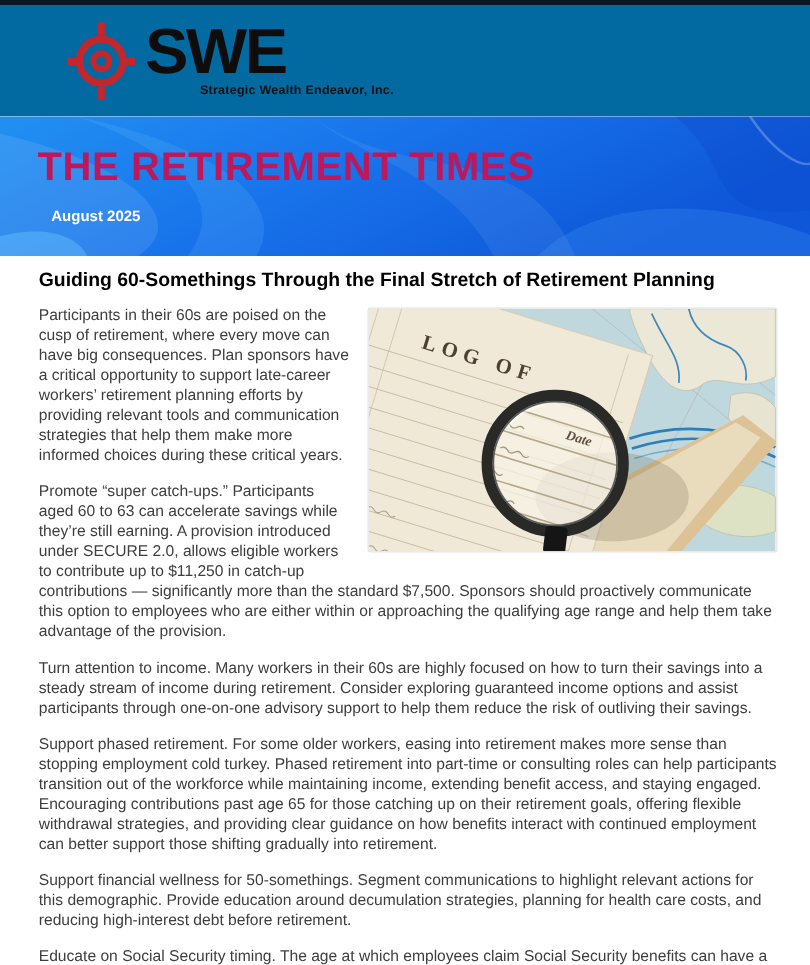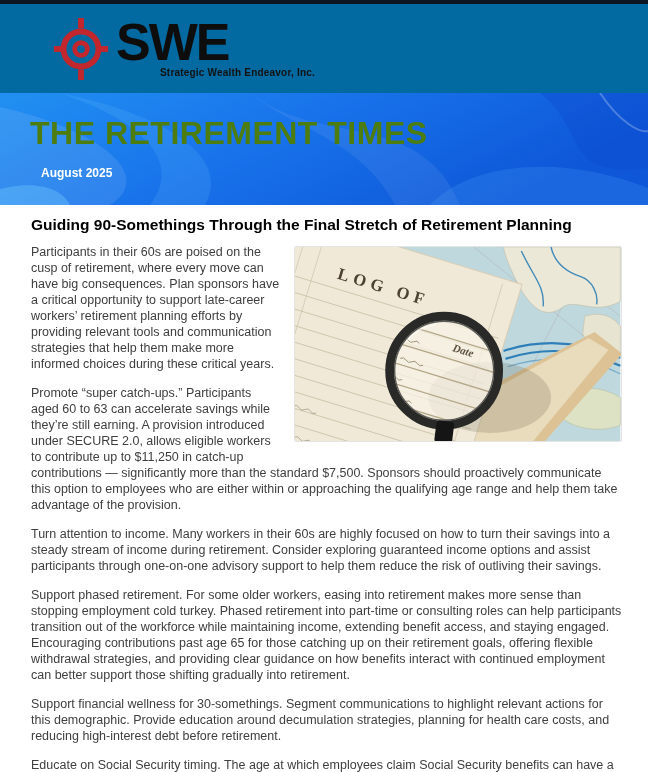--- a/index.html
+++ b/index.html
@@ -16,21 +16,21 @@
   .logo-text{display:flex;flex-direction:column;margin-left:4px;}
   .logo-acronym{
     font-size:52px;line-height:44px;font-weight:900;color:#0d0d0d;
     letter-spacing:-2px;transform:scaleY(0.98);
   }
   .logo-tagline{font-size:10px;font-weight:bold;color:#121212;letter-spacing:0.2px;margin-top:3px;margin-left:44px;}
   
   .banner{position:relative;height:112px;overflow:hidden;}
   .banner-bg{position:absolute;left:0;top:0;width:100%;height:100%;}
   .banner-title{
-    position:absolute;left:30px;top:22px;color:#4d7c0f;font-size:32px;font-weight:bold;
+    position:absolute;left:30px;top:22px;color:#be185d;font-size:32px;font-weight:bold;
     letter-spacing:0.5px;white-space:nowrap;
   }
   .banner-date{position:absolute;left:41px;top:73px;color:#ffffff;font-size:12px;font-weight:bold;}
   
   .content{padding:10px 26px 0 31px;}
   .article-headline{
     font-size:15.5px;font-weight:bold;color:#000000;margin:0 0 10px 0;line-height:19px;
   }
   .photo-wrap{
     float:right;width:328px;height:196px;margin:2px 0 8px 12px;
@@ -85,21 +85,21 @@
       <path d="M540,0 C590,40 560,85 648,75 L648,0 Z" fill="rgba(10,70,200,0.28)"></path>
       <path d="M430,112 C470,70 560,60 648,95 L648,112 Z" fill="rgba(90,180,255,0.18)"></path>
       <path d="M0,96 C30,88 60,92 70,112 L0,112 Z" fill="rgba(120,210,255,0.35)"></path>
       <path d="M600,0 C620,30 640,40 648,38" stroke="rgba(255,255,255,0.25)" stroke-width="2" fill="none"></path>
     </svg>
     <div class="banner-title">THE RETIREMENT TIMES</div>
     <div class="banner-date">August 2025</div>
   </div>
 
   <div class="content">
-    <h1 class="article-headline">Guiding 90-Somethings Through the Final Stretch of Retirement Planning</h1>
+    <h1 class="article-headline">Guiding 60-Somethings Through the Final Stretch of Retirement Planning</h1>
 
     <div class="photo-wrap">
       <svg viewBox="0 0 328 196" aria-hidden="true">
         <defs>
           <clipPath id="lensClip">
               <circle cx="150" cy="125" r="55"></circle>
             </clipPath>
         </defs>
 
         <g>
@@ -186,17 +186,17 @@
           <path d="M112,95 a48,48 0 0 1 30,-17" stroke="rgba(255,255,255,0.45)" stroke-width="2" fill="none"></path>
           <rect x="141" y="176" width="18" height="22" rx="3" fill="#151515" transform="rotate(7 150 188)"></rect>
         </g>
       </svg>
     </div>
 
     <p>Participants in their 60s are poised on the cusp of retirement, where every move can have big consequences. Plan sponsors have a critical opportunity to support late-career workers’ retirement planning efforts by providing relevant tools and communication strategies that help them make more informed choices during these critical years.</p>
     <p>Promote “super catch-ups.” Participants aged 60 to 63 can accelerate savings while they’re still earning. A provision introduced under SECURE 2.0, allows eligible workers to contribute up to $11,250 in catch-up contributions — significantly more than the standard $7,500. Sponsors should proactively communicate this option to employees who are either within or approaching the qualifying age range and help them take advantage of the provision.</p>
     <p>Turn attention to income. Many workers in their 60s are highly focused on how to turn their savings into a steady stream of income during retirement. Consider exploring guaranteed income options and assist participants through one-on-one advisory support to help them reduce the risk of outliving their savings.</p>
     <p>Support phased retirement. For some older workers, easing into retirement makes more sense than stopping employment cold turkey. Phased retirement into part-time or consulting roles can help participants transition out of the workforce while maintaining income, extending benefit access, and staying engaged. Encouraging contributions past age 65 for those catching up on their retirement goals, offering flexible withdrawal strategies, and providing clear guidance on how benefits interact with continued employment can better support those shifting gradually into retirement.</p>
-    <p>Support financial wellness for 30-somethings. Segment communications to highlight relevant actions for this demographic. Provide education around decumulation strategies, planning for health care costs, and reducing high-interest debt before retirement.</p>
+    <p>Support financial wellness for 50-somethings. Segment communications to highlight relevant actions for this demographic. Provide education around decumulation strategies, planning for health care costs, and reducing high-interest debt before retirement.</p>
     <p>Educate on Social Security timing. The age at which employees claim Social Security benefits can have a significant impact on their long-term retirement income. Claiming at age 62 results in permanently reduced monthly payments, while delaying up to age 70 can increase payments by as much as 8% per year. The decision also affects Medicare coordination and how long retirement savings must stretch. Providing clear, personalized education can help participants weigh the trade-offs and make more informed decisions based on their individual circumstances and financial goals.</p>
   </div>
 
 </div>
 
 </body></html>

